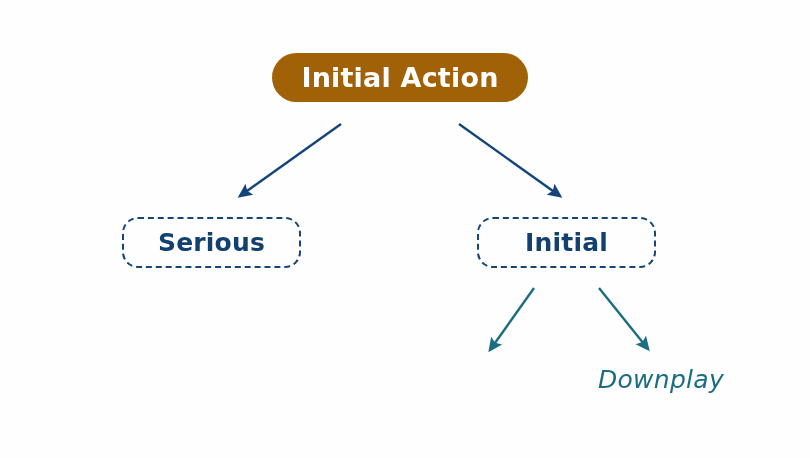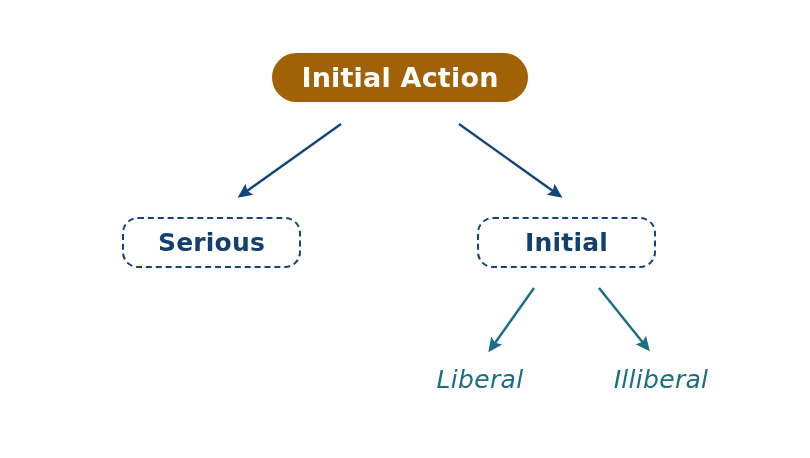--- a/index.html
+++ b/index.html
@@ -127,21 +127,18 @@
   </div>
 
   <div class="node node-dashed" id="node-downplay">
     <span class="node-label">Serious</span>
   </div>
 
   <div class="node node-dashed" id="node-serious">
     <span class="node-label">Initial</span>
   </div>
 
-  <div class="node node-leaf" id="node-liberal">
-    <span class="node-label">Liberal</span>
-  </div>
 
   <div class="node node-leaf" id="node-illiberal">
-    <span class="node-label">Illiberal</span>
+    <span class="node-label">Downplay</span>
   </div>
 
 </div>
 
 </body></html>

